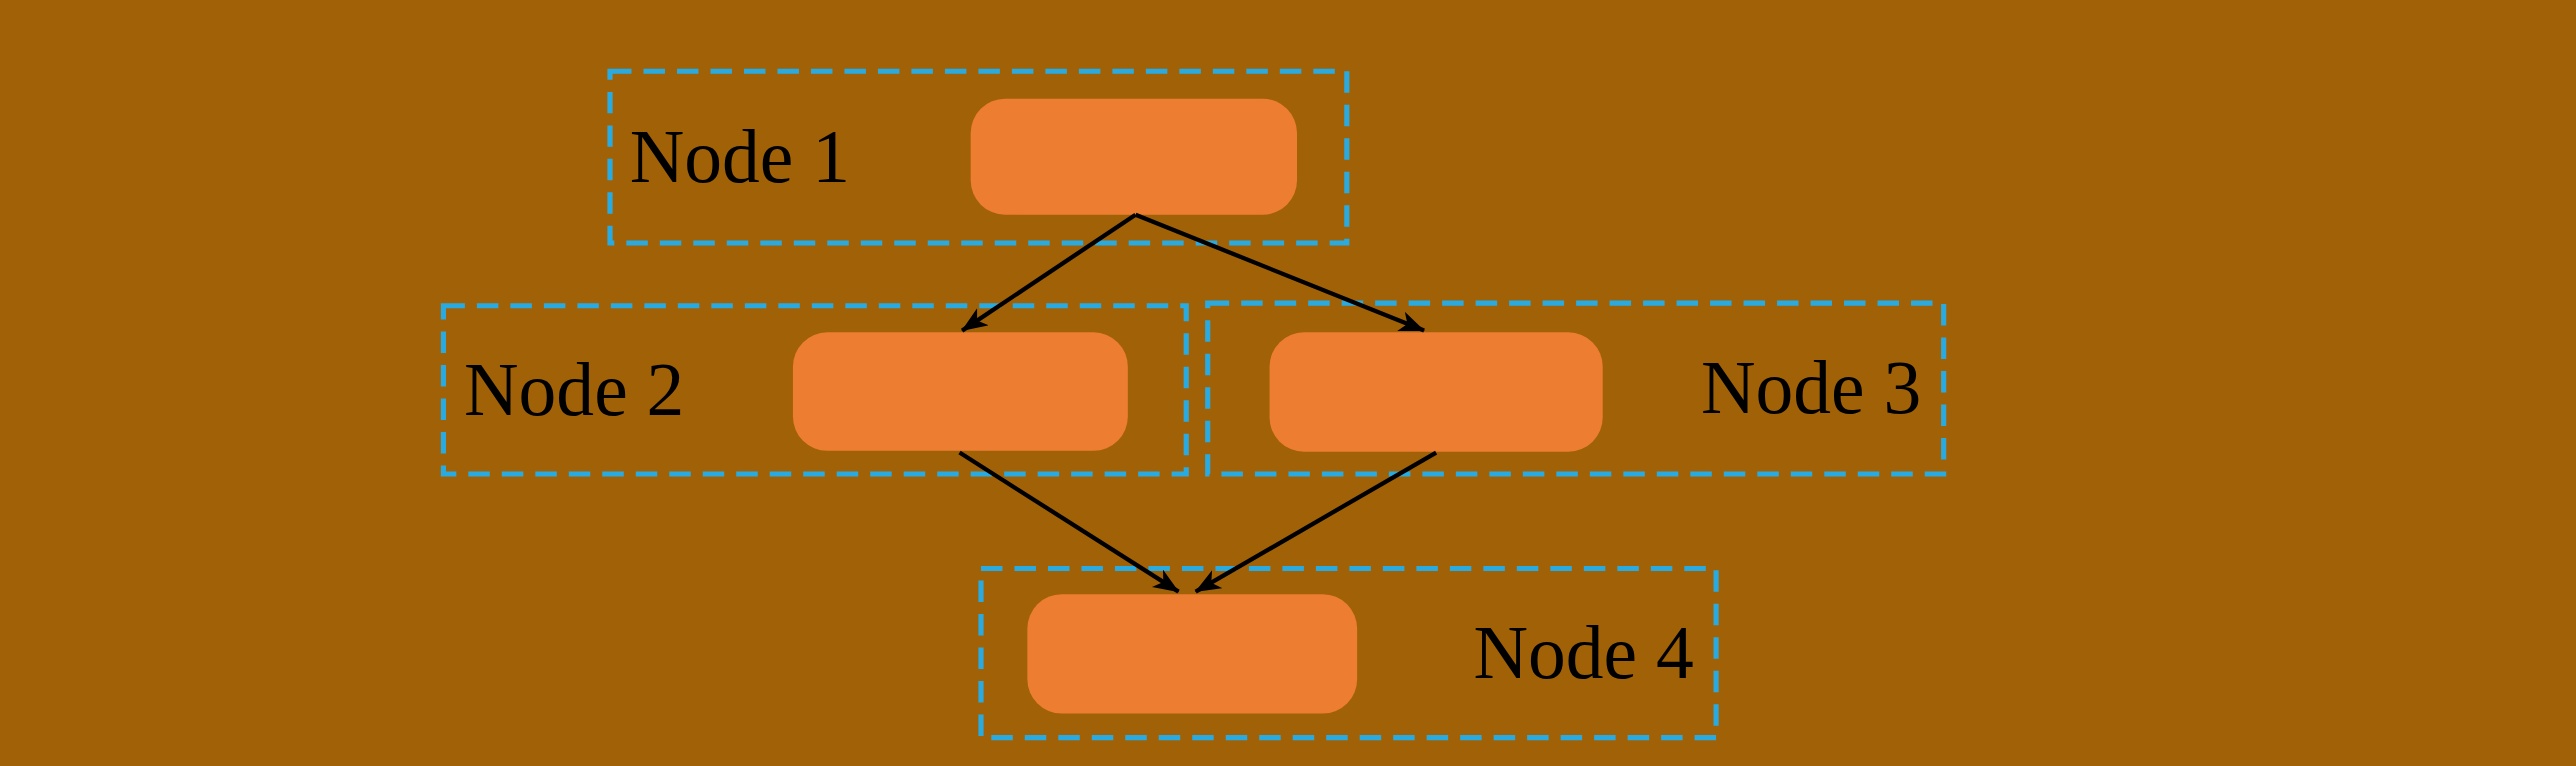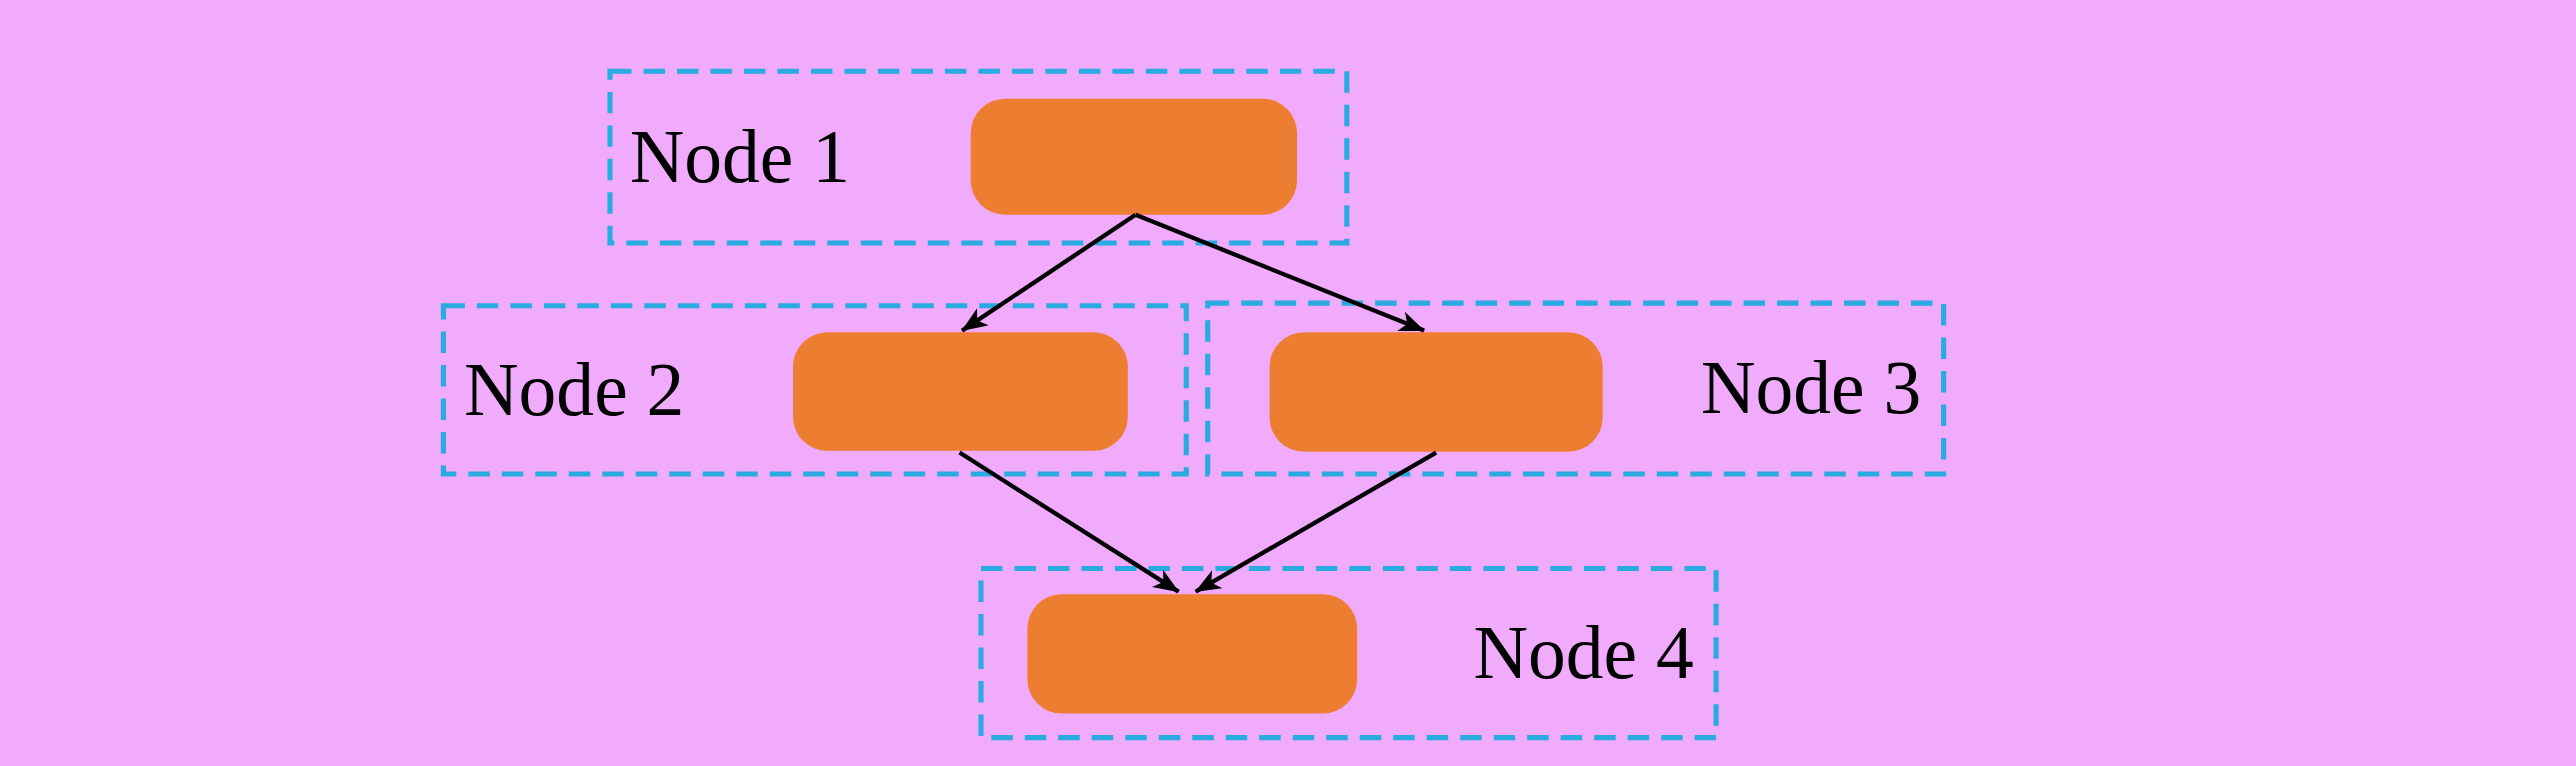--- a/index.html
+++ b/index.html
@@ -7,21 +7,21 @@
     padding: 0;
     background: #ffffff;
     width: 2576px;
     height: 766px;
     overflow: hidden;
   }
   .canvas-wrap {
     position: relative;
     width: 2576px;
     height: 766px;
-    background: #f0abfc;
+    background: #a16207;
   }
   svg { display: block; }
   .dashed-box {
     fill: none;
     stroke-width: 6;
     stroke-dasharray: 25 14;
   }
   .node-shape {
     stroke: none;
   }

